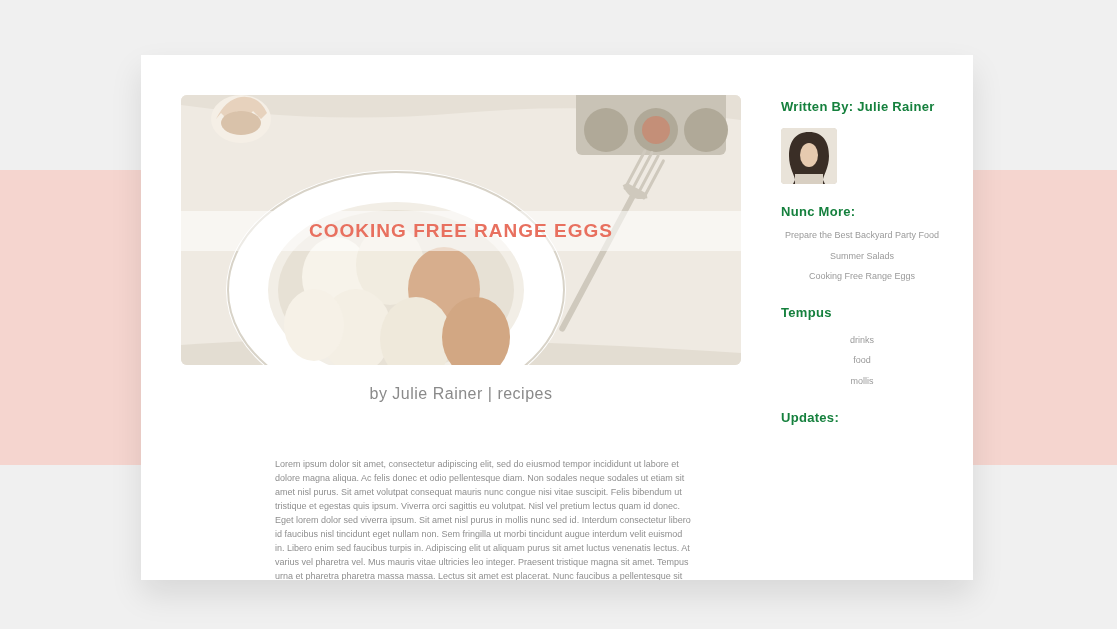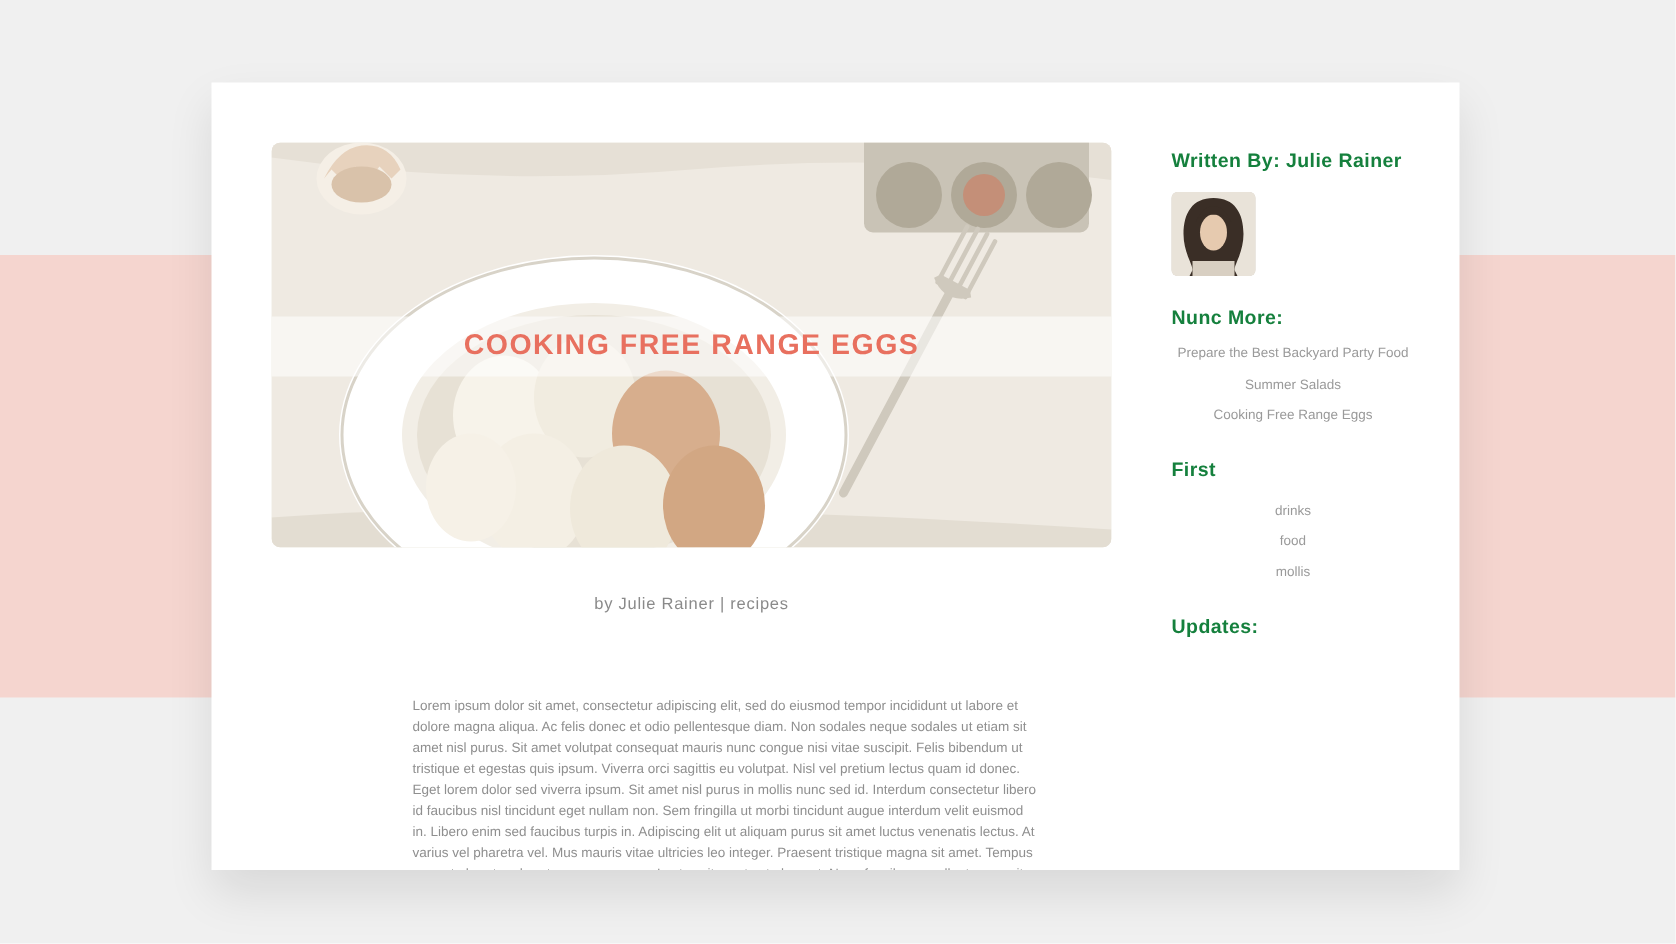--- a/index.html
+++ b/index.html
@@ -56,23 +56,23 @@
   }
   .hero-title {
     color: #e8705f;
     font-weight: 700;
     font-size: 19px;
     letter-spacing: 1px;
   }
   .byline {
     text-align: center;
     color: #8a8a8a;
-    font-size: 11px;
+    font-size: 16px;
     letter-spacing: 0.5px;
-    padding: 32px 0 28px;
+    padding: 20px 0 28px;
     border-bottom: 1px solid transparent;
   }
   .article {
     padding: 26px 50px 0 50px;
   }
   .article p {
     color: #8f8f8f;
     font-size: 9px;
     line-height: 1.55;
     margin-bottom: 4px;
@@ -218,21 +218,21 @@
       </svg>
     </div>
 
     <div class="side-h read-more">Nunc More:</div>
     <ul class="link-list">
       <li>Prepare the Best Backyard Party Food</li>
       <li>Summer Salads</li>
       <li>Cooking Free Range Eggs</li>
     </ul>
 
-    <div class="side-h section-gap">First</div>
+    <div class="side-h section-gap">Tempus</div>
     <ul class="link-list">
       <li>drinks</li>
       <li>food</li>
       <li>mollis</li>
     </ul>
 
     <div class="side-h section-gap">Updates:</div>
   </aside>
 </div>
 

